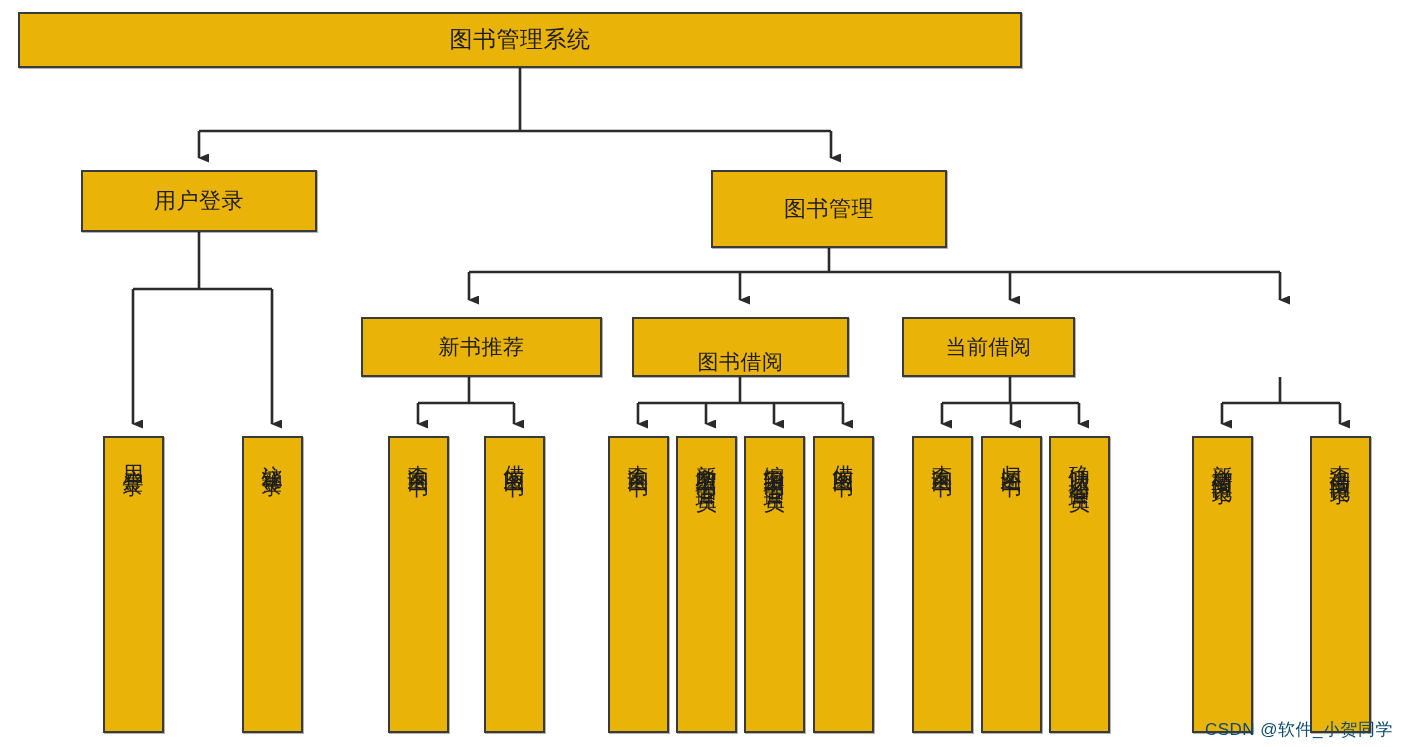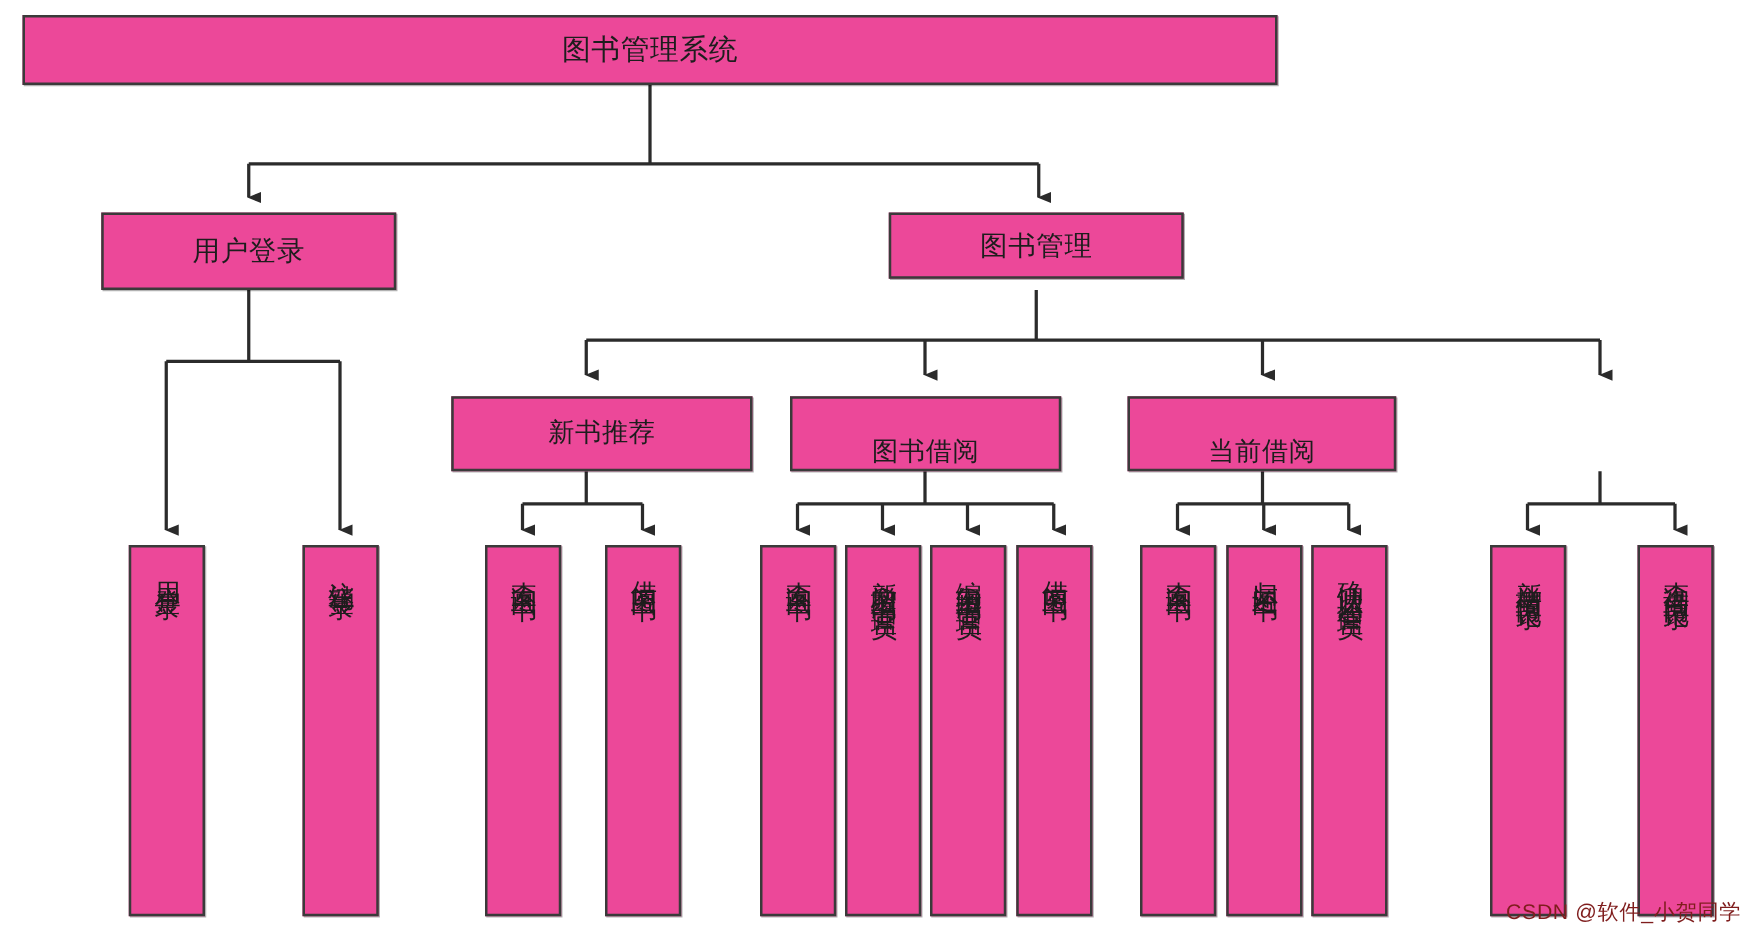--- a/index.html
+++ b/index.html
@@ -22,21 +22,21 @@
     position: absolute;
     left: 0;
     top: 0;
     width: 1405px;
     height: 747px;
     pointer-events: none;
   }
   .node {
     position: absolute;
     box-sizing: border-box;
-    background: #ec4899;
+    background: #eab308;
     border: 2px solid #3a3a3a;
     display: flex;
     align-items: center;
     justify-content: center;
     color: #1d1d1d;
     box-shadow: 1px 1px 0 rgba(0,0,0,0.30);
   }
   .node-label {
     display: block;
     text-align: center;
@@ -64,21 +64,21 @@
     line-height: 1.0;
     letter-spacing: 4px;
     white-space: nowrap;
     -webkit-text-orientation: upright;
   }
   .watermark {
     position: absolute;
     right: 12px;
     bottom: 6px;
     font-size: 17px;
-    color: #7f1d1d;
+    color: #0c4a6e;
     letter-spacing: 0.5px;
     white-space: nowrap;
     user-select: none;
   }
 </style>
 </head>
 <body>
 
 <div id="diagram-root">
 
@@ -132,31 +132,31 @@
     </g>
   </svg>
 
   <div class="node node-root" style="left:18px; top:12px; width:1004px; height:56px;">
     <span class="node-label">图书管理系统</span>
   </div>
 
   <div class="node node-branch" style="left:81px; top:170px; width:236px; height:62px;">
     <span class="node-label">用户登录</span>
   </div>
-  <div class="node node-branch" style="left:711px; top:170px; width:236px; height:53px;">
+  <div class="node node-branch" style="left:711px; top:170px; width:236px; height:78px;">
     <span class="node-label">图书管理</span>
   </div>
 
   <div class="node node-sub" style="left:361px; top:317px; width:241px; height:60px;">
     <span class="node-label">新书推荐</span>
   </div>
   <div class="node node-sub" style="left:632px; top:317px; width:217px; height:60px;align-items:flex-end;">
     <span class="node-label">图书借阅</span>
   </div>
-  <div class="node node-sub" style="left:902px; top:317px; width:215px; height:60px;align-items:flex-end;">
+  <div class="node node-sub" style="left:902px; top:317px; width:173px; height:60px;">
     <span class="node-label">当前借阅</span>
   </div>
 
   <div class="node node-leaf" style="left:103px; top:436px; width:61px; height:297px;">
     <span class="node-label">用户登录</span>
   </div>
   <div class="node node-leaf" style="left:242px; top:436px; width:61px; height:297px;">
     <span class="node-label">注销登录</span>
   </div>
 

